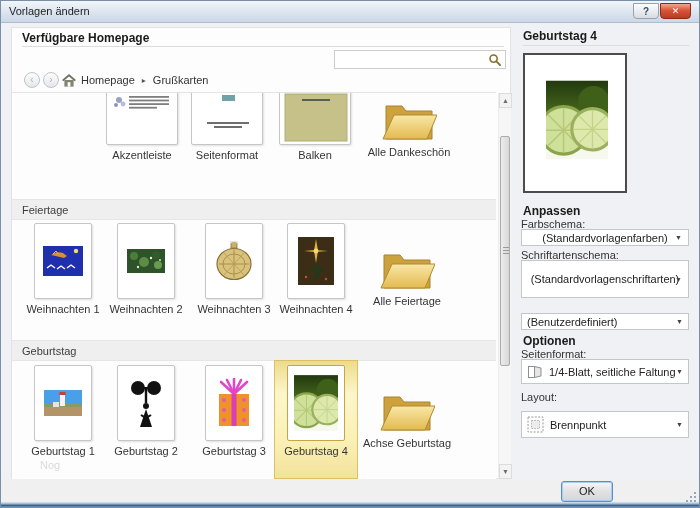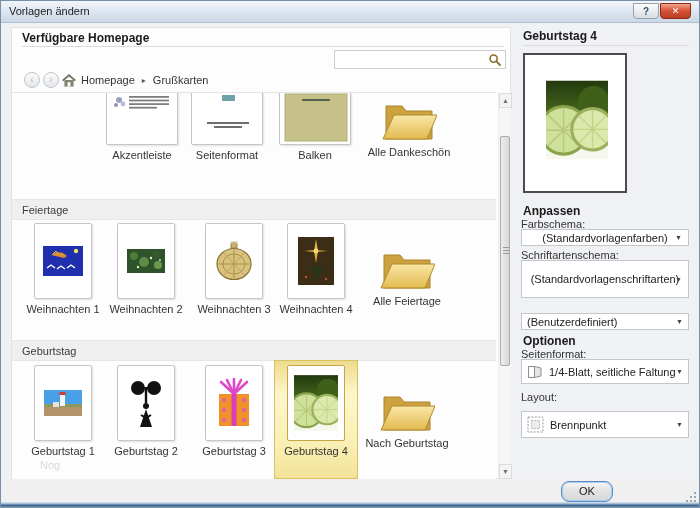--- a/index.html
+++ b/index.html
@@ -57,21 +57,21 @@
   .rhead{position:absolute;left:4px;font-size:12px;font-weight:bold;color:#1a1a1a;}
   .rlabel{position:absolute;left:2px;font-size:11px;color:#333;}
   .dd{position:absolute;left:2px;width:168px;background:#fff;border:1px solid #c2c7cb;display:flex;align-items:center;font-size:11px;color:#222;padding:0 5px;}
   .dd .val-center{margin:18px auto;}
   .dd .caret{margin-left:auto;font-size:7px;color:#444;}
   .dd .caret-fixed{position:absolute;right:6px;font-size:7px;color:#444;}
   .ddicon{margin-right:6px;flex:0 0 auto;}
   
   .footer{position:absolute;left:0;top:478px;width:100%;height:25px;background:#f0f0f0;}
   .btn{position:absolute;top:2px;height:21px;font-size:11px;color:#222;text-align:center;line-height:19px;
-    background:linear-gradient(#f7f7f7,#e3e3e3 45%,#d6d6d6);border:1px solid #8f8f8f;border-radius:8px;cursor:default;}
+    background:linear-gradient(#f7f7f7,#e3e3e3 45%,#d6d6d6);border:1px solid #8f8f8f;border-radius:3px;cursor:default;}
   .btn-ok{left:560px;width:52px;border-color:#5a8ec6;box-shadow:inset 0 0 0 1px #a9cdef;}
   .btn-cancel{left:626px;width:57px;margin-top:48px;}
   .grip{position:absolute;right:2px;bottom:1px;}
   .bottom-frame{position:absolute;left:0;bottom:0;width:100%;height:5px;
     background:linear-gradient(180deg,#dfe7f0 0%,#9fb8d1 35%,#35608d 70%,#7e9cba 100%);}
   .art{display:block;margin:0 auto;}
 </style>
 </head>
 <body>
 
@@ -338,21 +338,21 @@
           </svg>
         </div>
         <span class="tlabel">Geburtstag 4</span>
       </div>
 
       <div class="folder-tile" style="left:345px;top:272px">
         <svg class="art" style="margin-top:24px" width="56" height="44" viewBox="0 0 56 44">
           <path d="M5,8 h16 l4,5 h26 v28 H5 Z" fill="#cda23e" stroke="#a8842c" stroke-width="1"></path>
           <path d="M2,41 L13,17 L56,17 L46,41 Z" fill="url(#fg1)" stroke="#b08a2e" stroke-width="1"></path>
         </svg>
-        <span class="tlabel">Nach Geburtstag</span>
+        <span class="tlabel">Achse Geburtstag</span>
       </div>
 
       <span class="faint">Nog</span>
     </div>
 
     <div class="sbar">
       <div class="sbtn" style="top:0">
         <span>▲</span>
       </div>
       <div class="sthumb">

